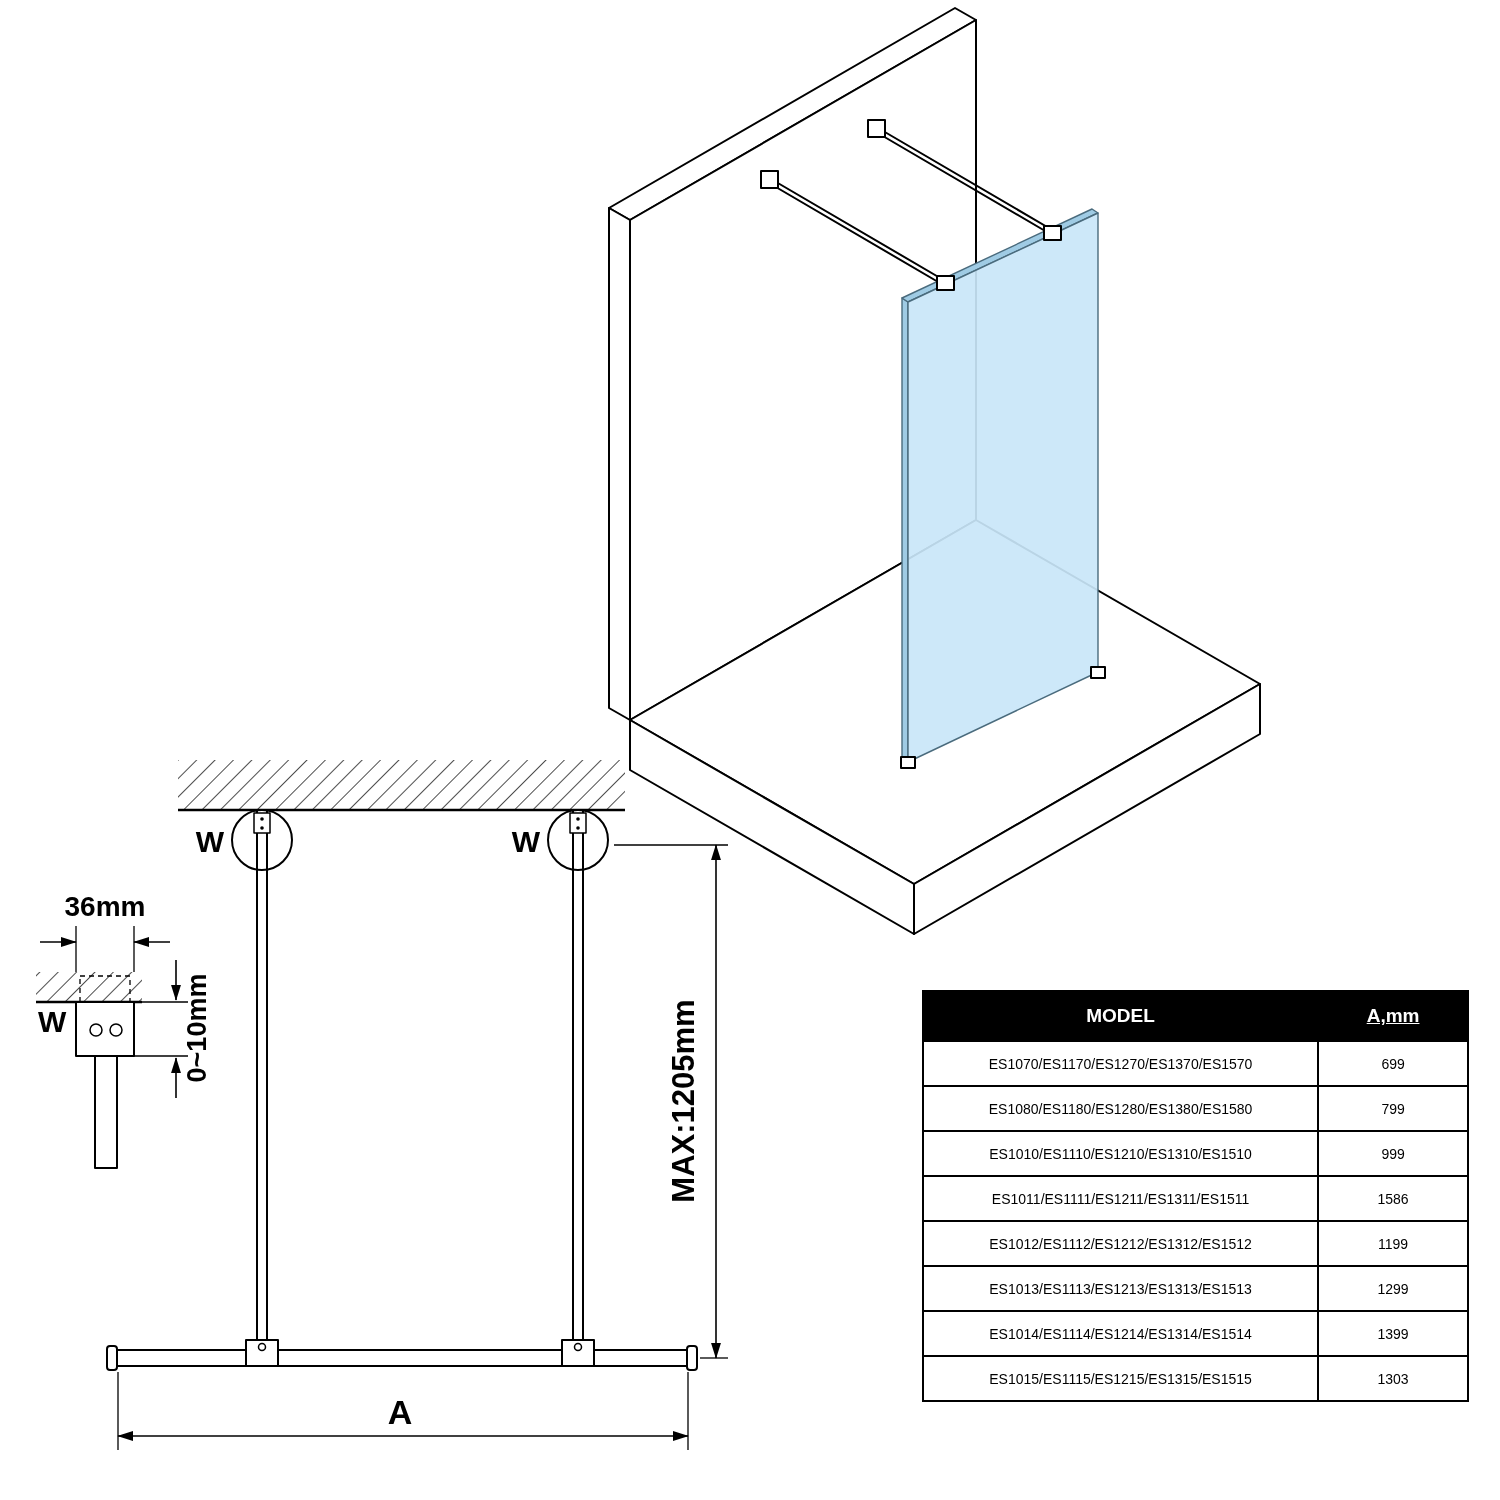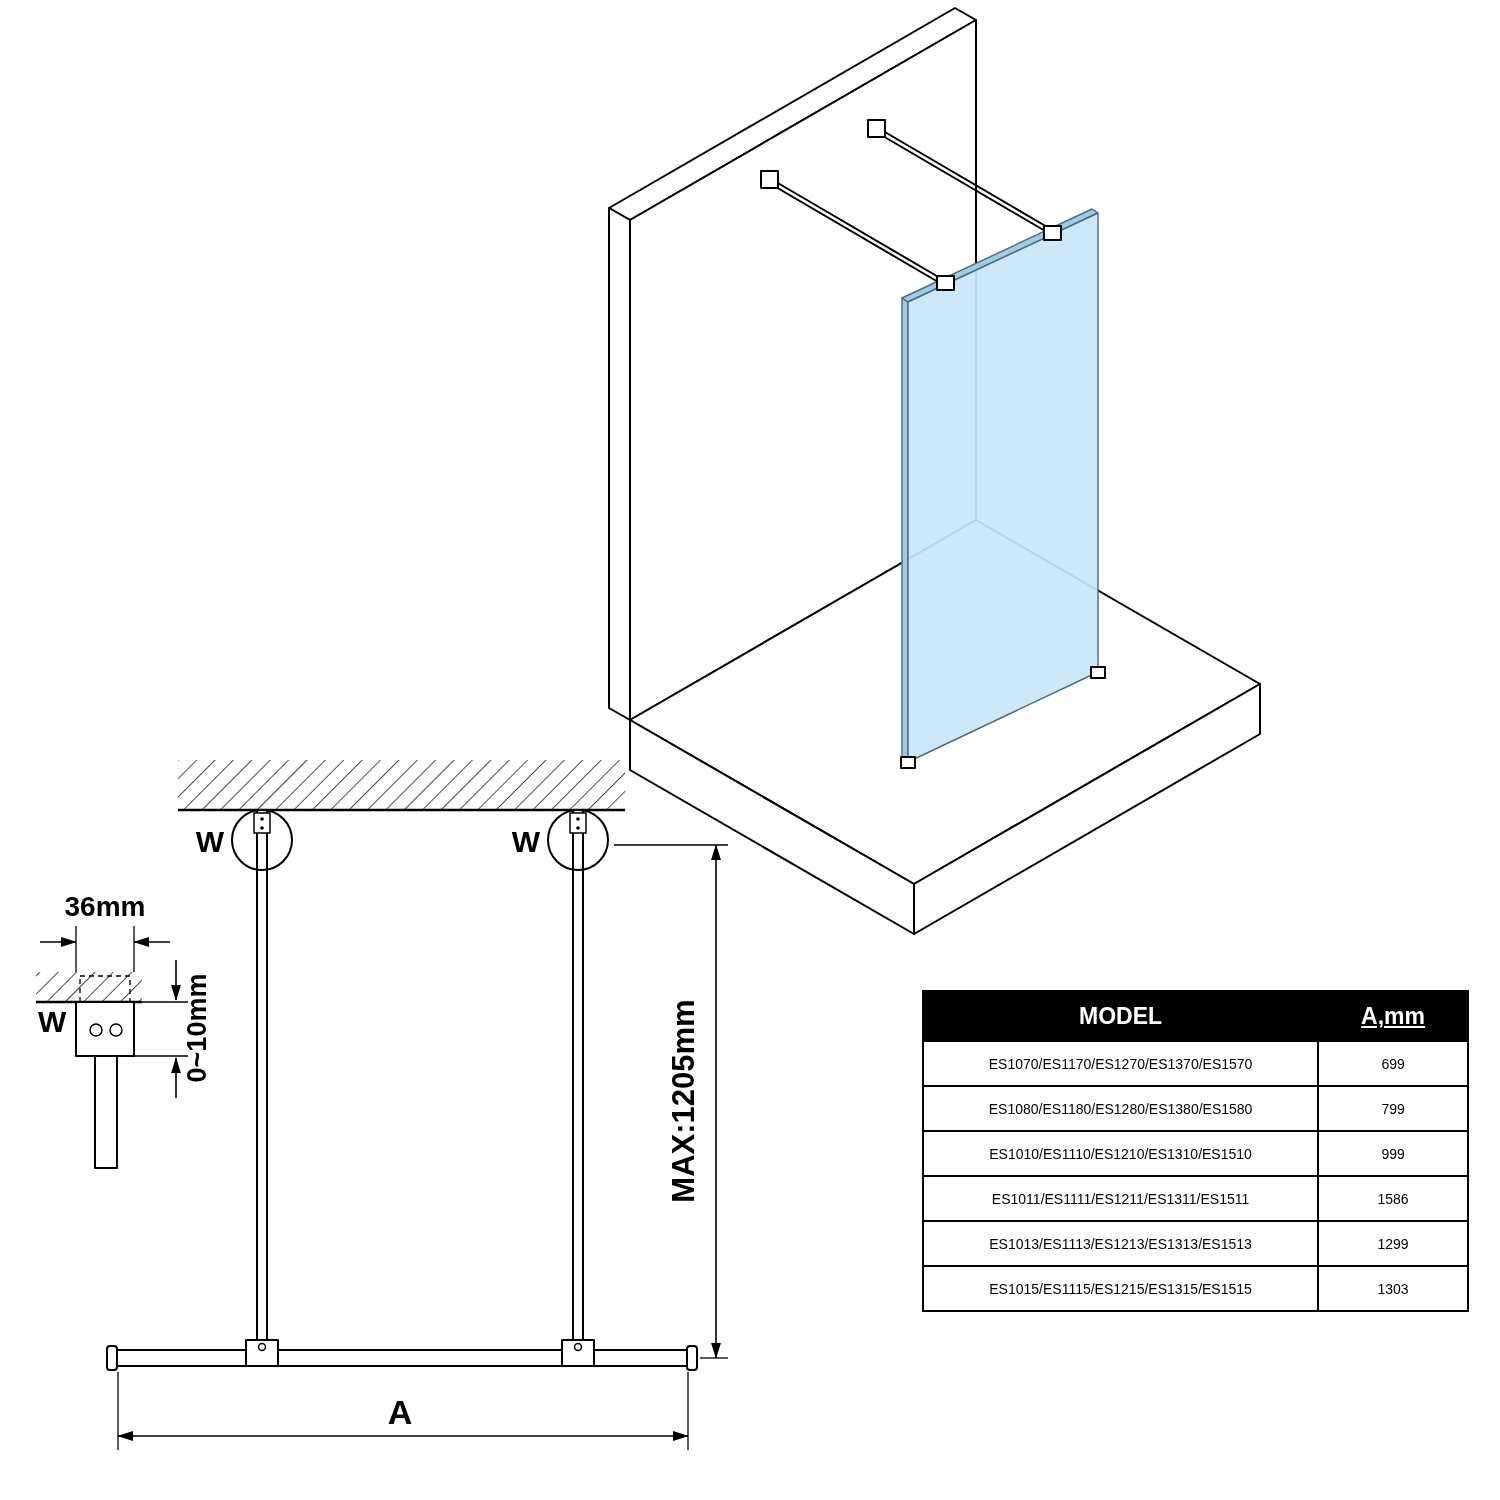--- a/index.html
+++ b/index.html
@@ -16,21 +16,21 @@
     font-weight: bold;
     fill: #000;
   }
 
   
   .spec-table-wrap { position: absolute; left: 922px; top: 990px; width: 547px; }
   table.spec-table { width: 100%; border-collapse: collapse; table-layout: fixed; }
   table.spec-table th, table.spec-table td { border: 2px solid #000; padding: 0 6px; }
   table.spec-table thead th {
     background: #000; color: #fff; font-weight: bold;
-    font-size: 23px; height: 50px; text-align: center;
+    font-size: 19px; height: 50px; text-align: center;
   }
   table.spec-table td {
     height: 45px; font-size: 14px; color: #000;
     text-align: center; white-space: nowrap;
   }
   th.model-col { width: 72.5%; }
   th.a-col { width: 27.5%; text-decoration: underline; }
 </style>
 </head>
 <body>
@@ -167,22 +167,30 @@
         </tr>
         <tr>
           <td>ES1010/ES1110/ES1210/ES1310/ES1510</td>
           <td>999</td>
         </tr>
         <tr>
           <td>ES1011/ES1111/ES1211/ES1311/ES1511</td>
           <td>1586</td>
         </tr>
         <tr>
+          <td>ES1012/ES1112/ES1212/ES1312/ES1512</td>
+          <td>1199</td>
+        </tr>
+        <tr>
           <td>ES1013/ES1113/ES1213/ES1313/ES1513</td>
           <td>1299</td>
+        </tr>
+        <tr>
+          <td>ES1014/ES1114/ES1214/ES1314/ES1514</td>
+          <td>1399</td>
         </tr>
         <tr>
           <td>ES1015/ES1115/ES1215/ES1315/ES1515</td>
           <td>1303</td>
         </tr>
       </tbody>
   </table>
 </div>
 
 </body></html>

